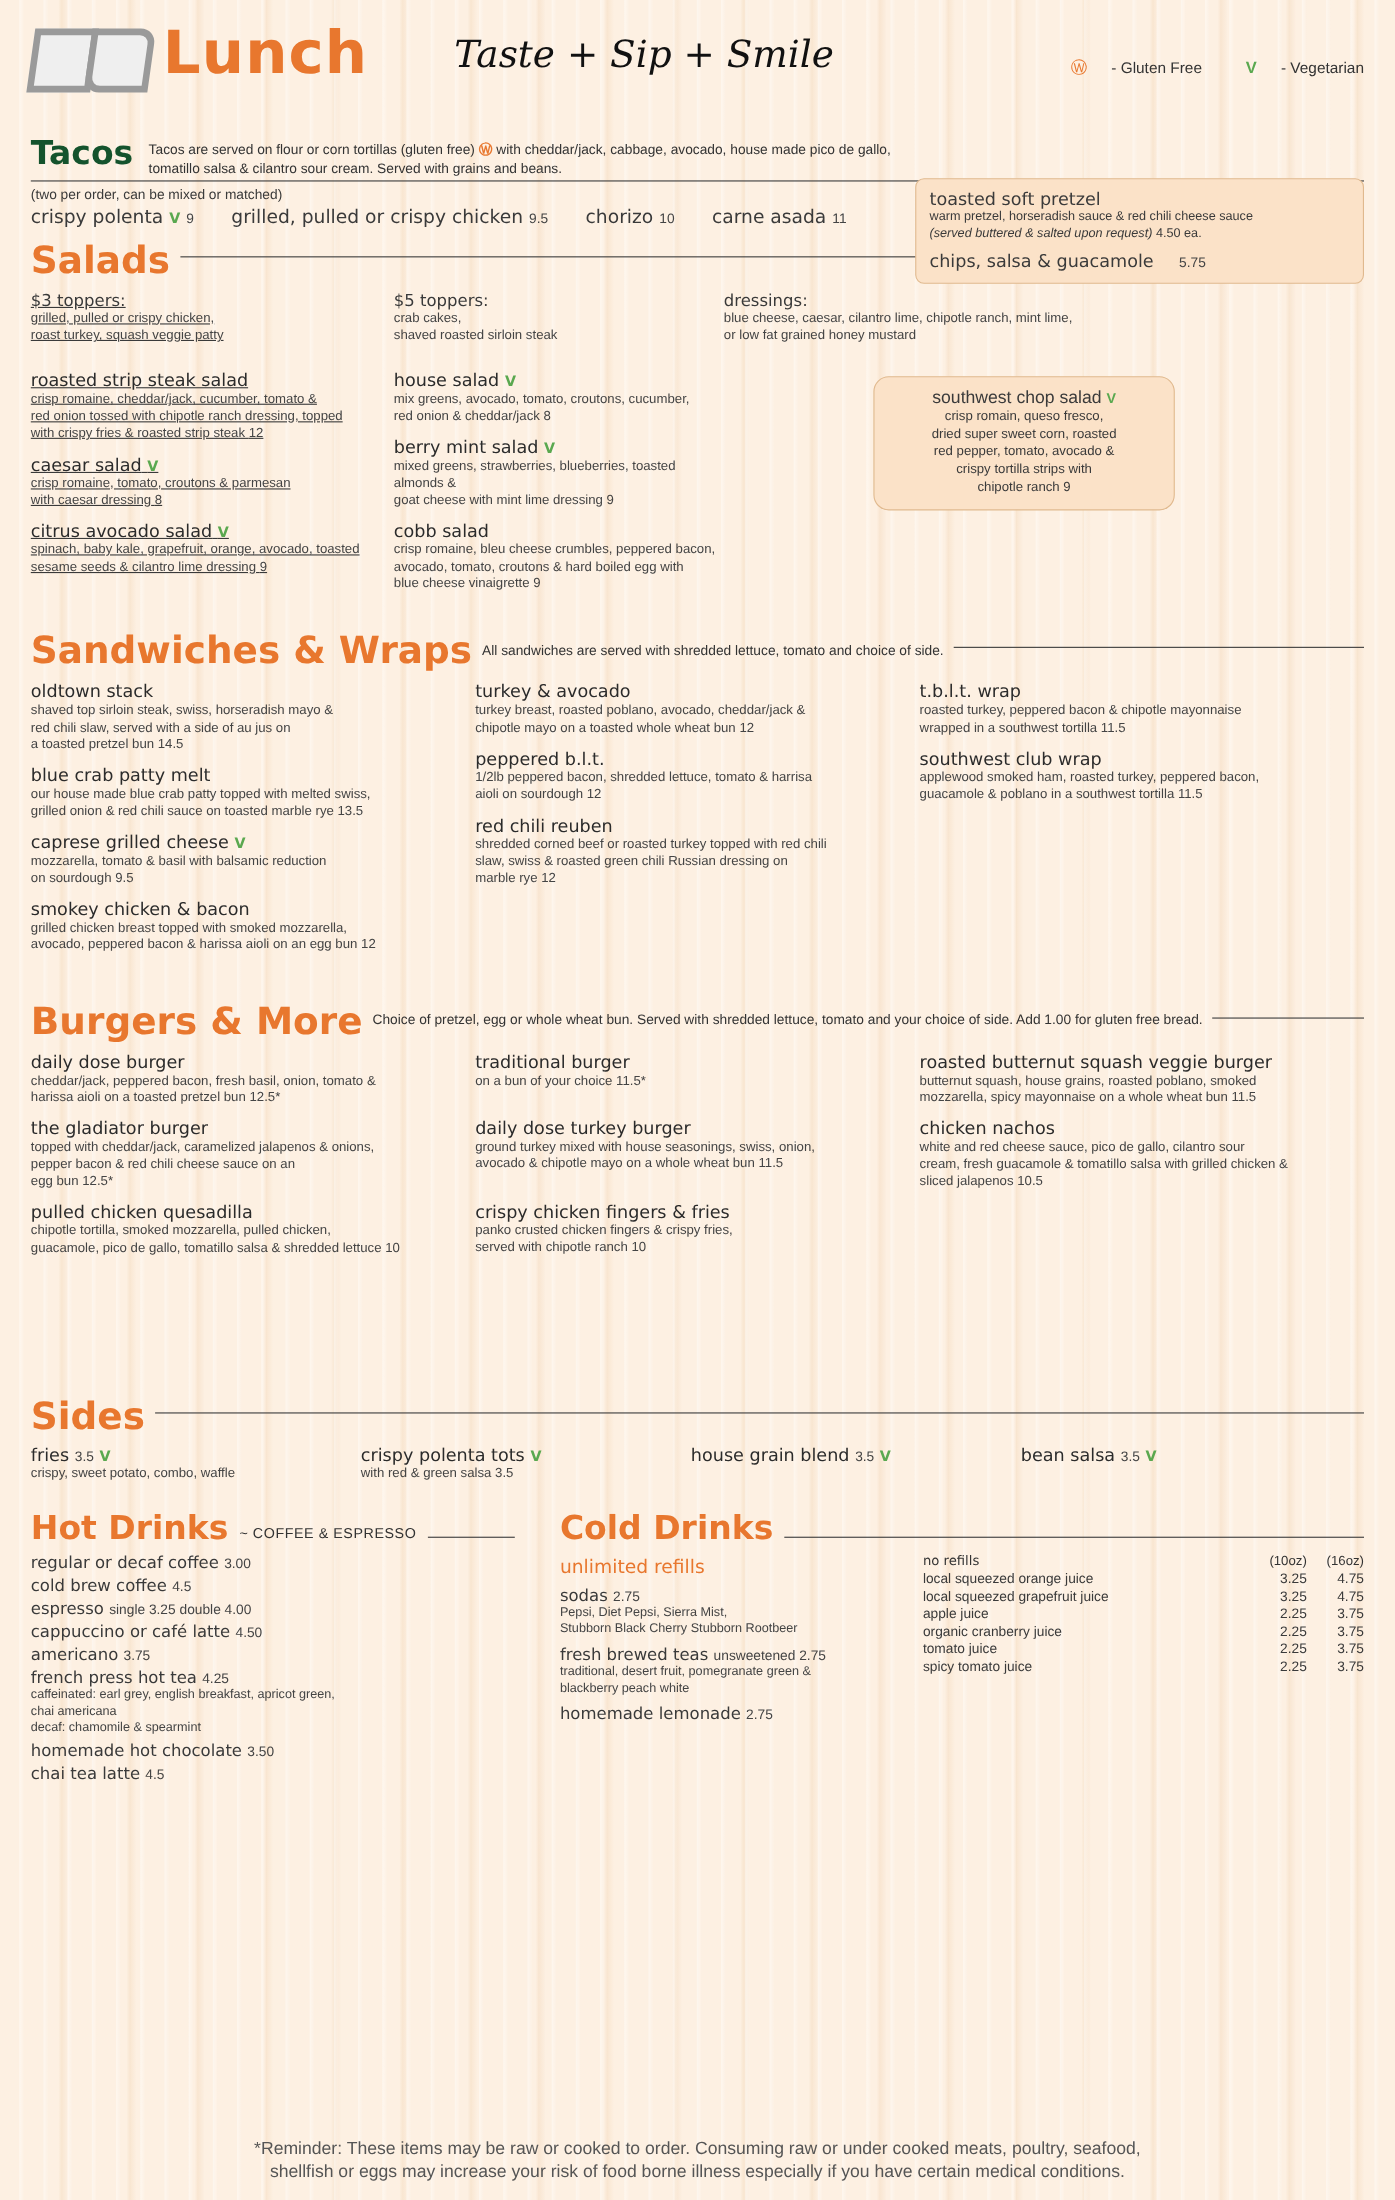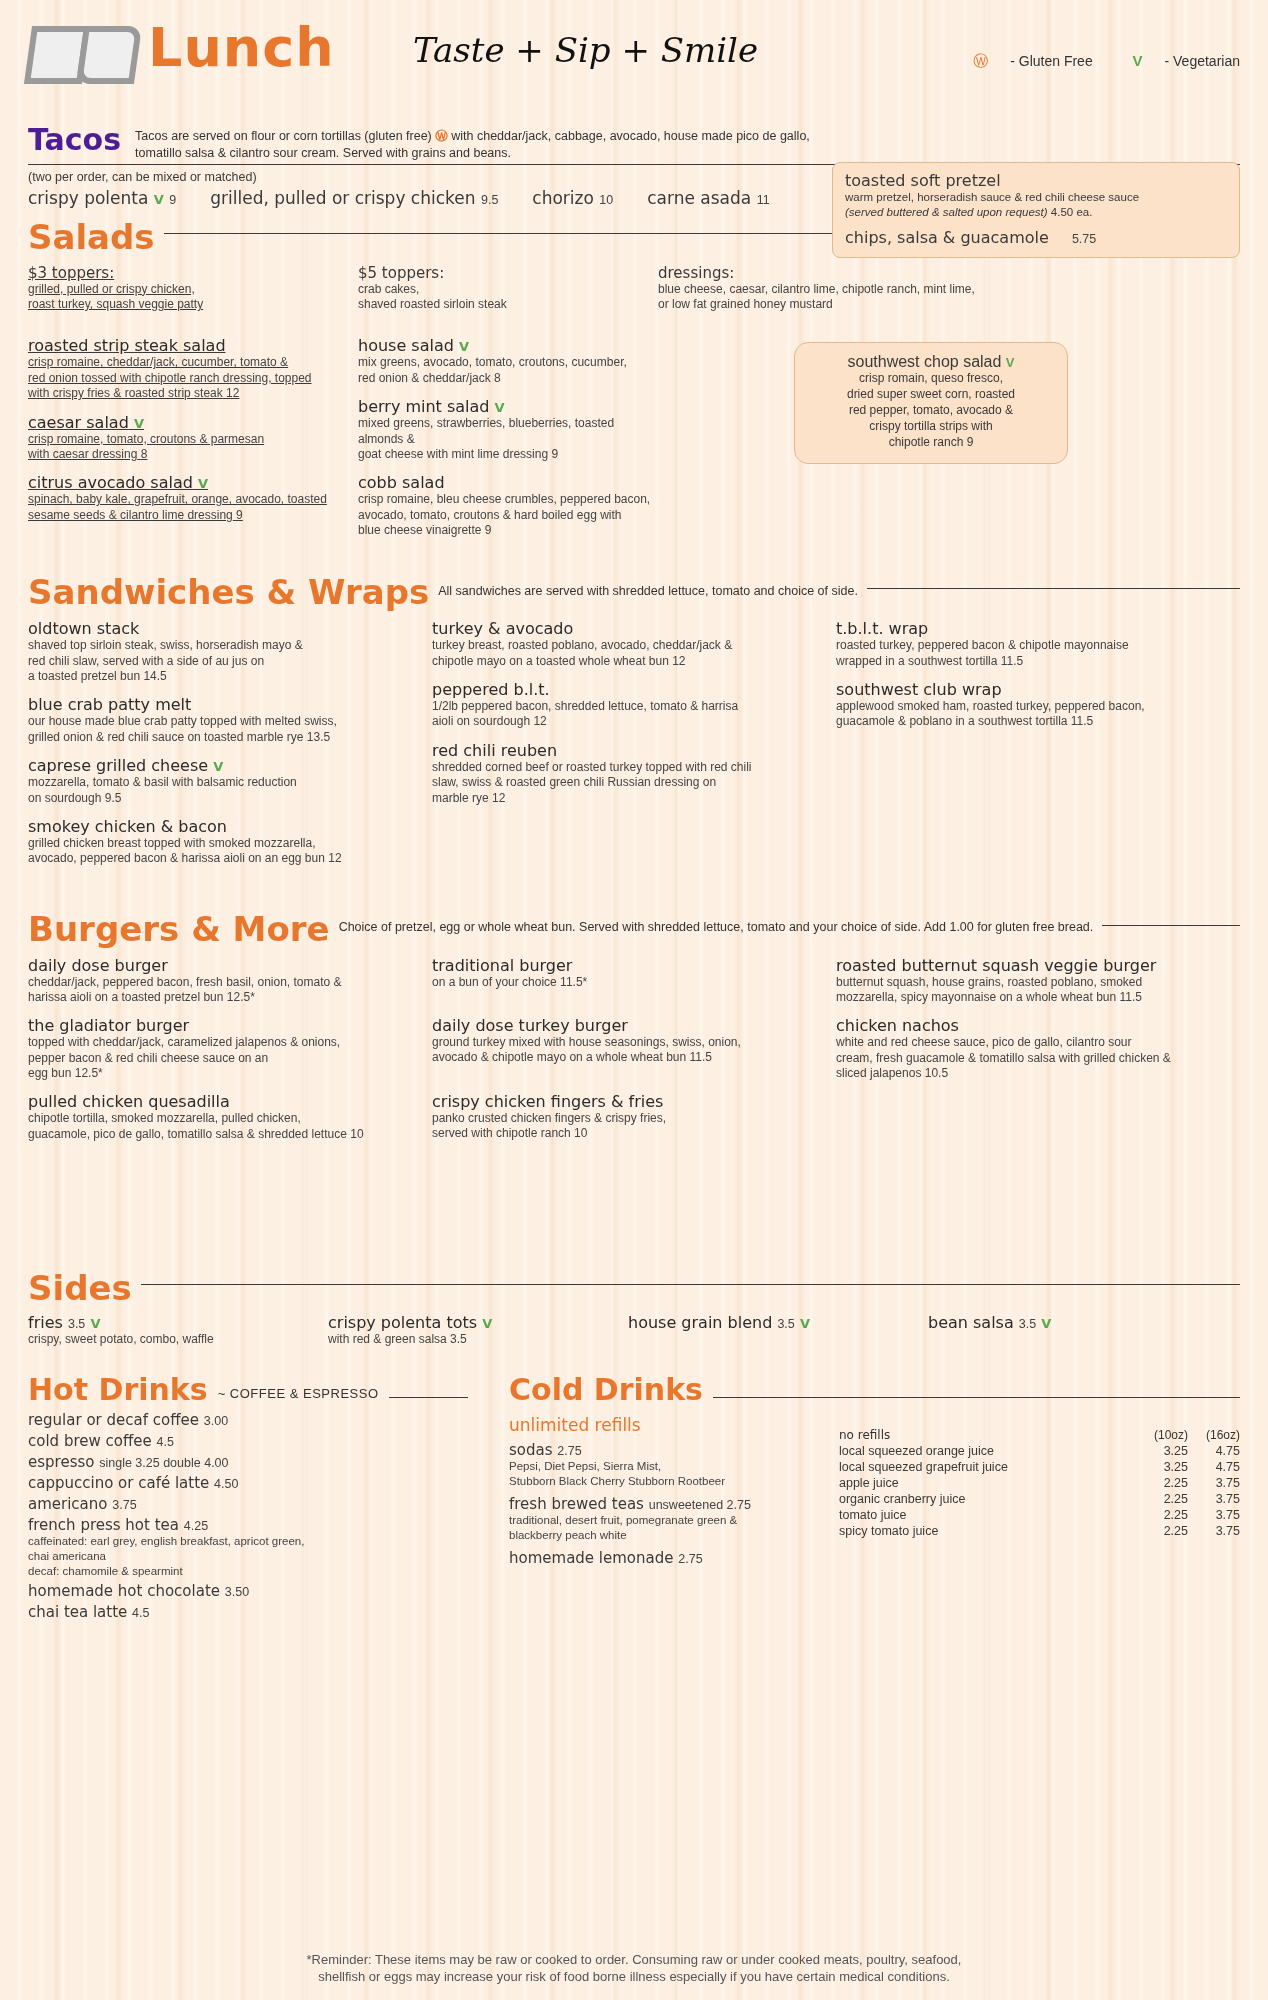--- a/index.html
+++ b/index.html
@@ -55,21 +55,21 @@
 
   .item-name{ font-size:16px; color:#2b2b2b; font-family:"DejaVu Sans", sans-serif; }
   .price{ font-size:12.5px; color:#444; font-family:"Liberation Sans", sans-serif; }
   .desc{ font-size:12px; color:#444; line-height:1.28; }
   .veg{ color:#5aa84f; font-weight:bold; font-size:13px; }
   .gf{ color:#e8772e; font-weight:bold; }
 
   
   .tacos{ position:relative; margin-top:4px; }
   .tacos .hrow{ display:flex; align-items:flex-start; }
-  .tacos .h{ font-size:30px; color:#4c1d95; font-weight:bold; font-family:"DejaVu Sans", sans-serif; }
+  .tacos .h{ font-size:30px; color:#14532d; font-weight:bold; font-family:"DejaVu Sans", sans-serif; }
   .tacos .blurb{ font-size:12.5px; color:#333; line-height:1.35; margin-left:14px; flex:1; padding-top:6px; }
   .tacos .uline{ border-bottom:1.5px solid #3a3a3a; margin-top:2px; }
   .two-per{ font-size:12.5px; margin-top:5px; }
   .taco-list{ display:flex; gap:34px; margin-top:4px; align-items:baseline; }
   .taco-list .ti{ font-size:17px; font-family:"DejaVu Sans", sans-serif; }
 
   
   .pretzel-box{
     position:absolute; right:0; top:40px; width:382px;
     background:#fbe2c8; border:1px solid #e0b98e; border-radius:8px;
@@ -107,32 +107,32 @@
   .drinks{ display:flex; margin-top:28px;gap:13px; }
   .hot{ width:440px; }
   .cold{ flex:1; padding-left:28px; }
   .dh{ display:flex; align-items:flex-end; gap:10px; }
   .dh .h{ font-size:30px; color:#e8772e; font-weight:bold; font-family:"DejaVu Sans", sans-serif; line-height:1; }
   .dh .sub{ font-size:13px; color:#333; padding-bottom:4px; letter-spacing:.5px; }
   .drink-line{ font-size:15px; font-family:"DejaVu Sans", sans-serif; margin-top:3px; }
   .drink-sub{ font-size:11.5px; color:#444; line-height:1.3; }
   .cold-cols{ display:flex; margin-top:6px; }
   .cold-left{ width:330px; }
-  .cold-right{ flex:1;margin-top:16px; }
+  .cold-right{ flex:1; }
   .jtable{ width:100%; border-collapse:collapse; font-size:12.5px; }
   .jtable td{ padding:1px 0; }
   .jtable td.num{ text-align:right; width:52px; }
   .jtable .hdr td{ font-size:12px; color:#333; }
   .nr{ font-size:15px; color:#e8772e; font-family:"DejaVu Sans", sans-serif; }
   .oz{ font-size:12px; text-align:right; }
 
   
   .footer{
     position:absolute; left:0; right:0; bottom:14px;
-    text-align:center; font-size:13px; color:#555; line-height:1.35;
+    text-align:center; font-size:16px; color:#555; line-height:1.35;
   }
 </style>
 </head>
 <body>
 
 <div class="page">
   <div class="bg-streaks"></div>
   <div class="inner">
 
     <div class="header">

